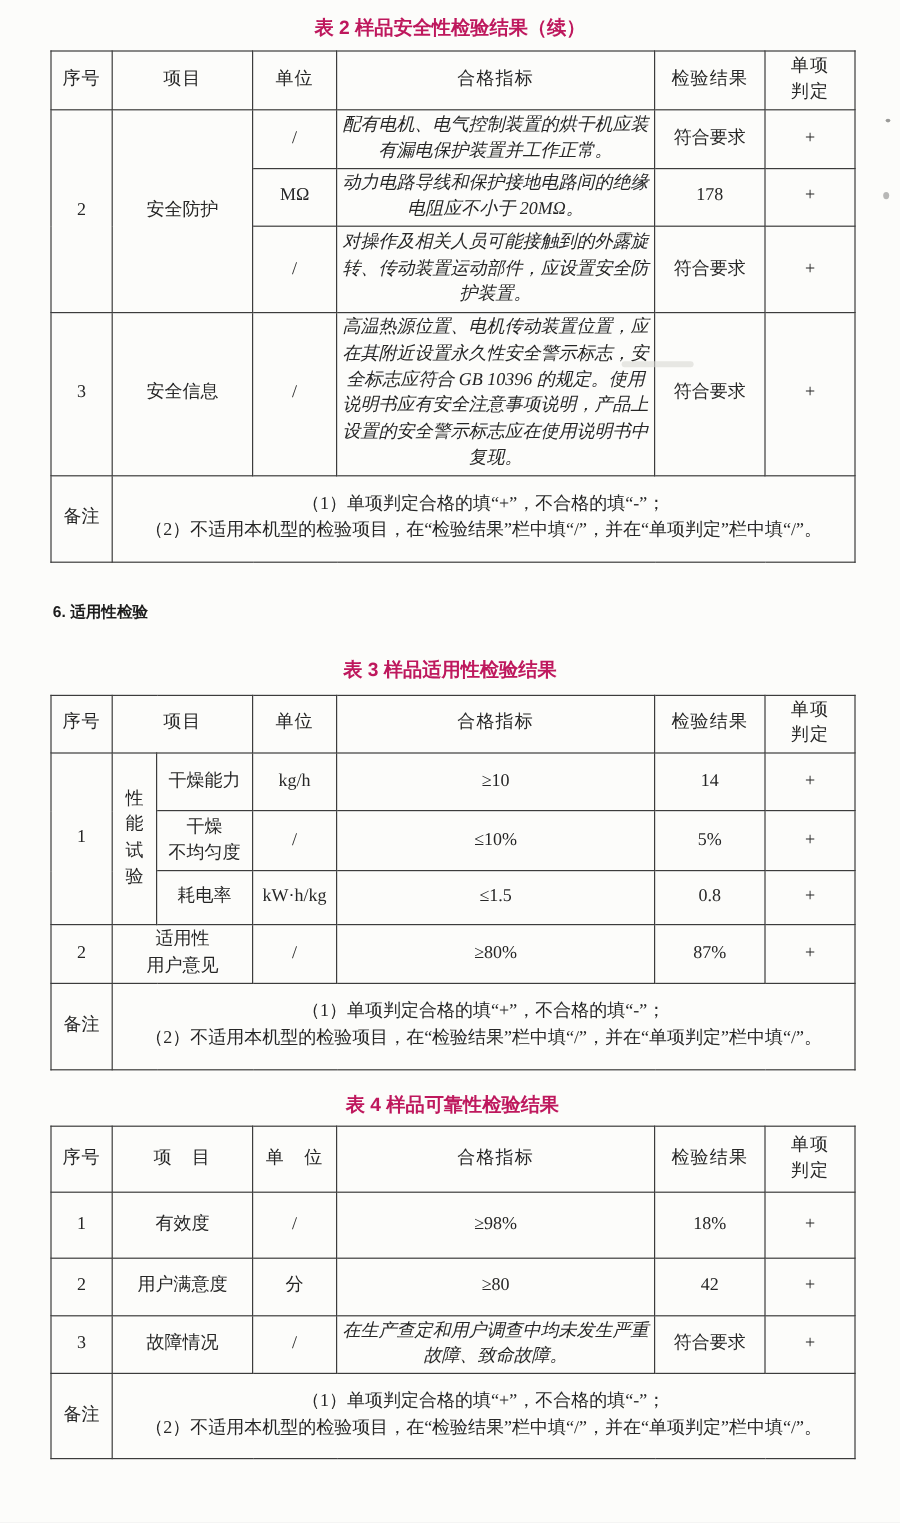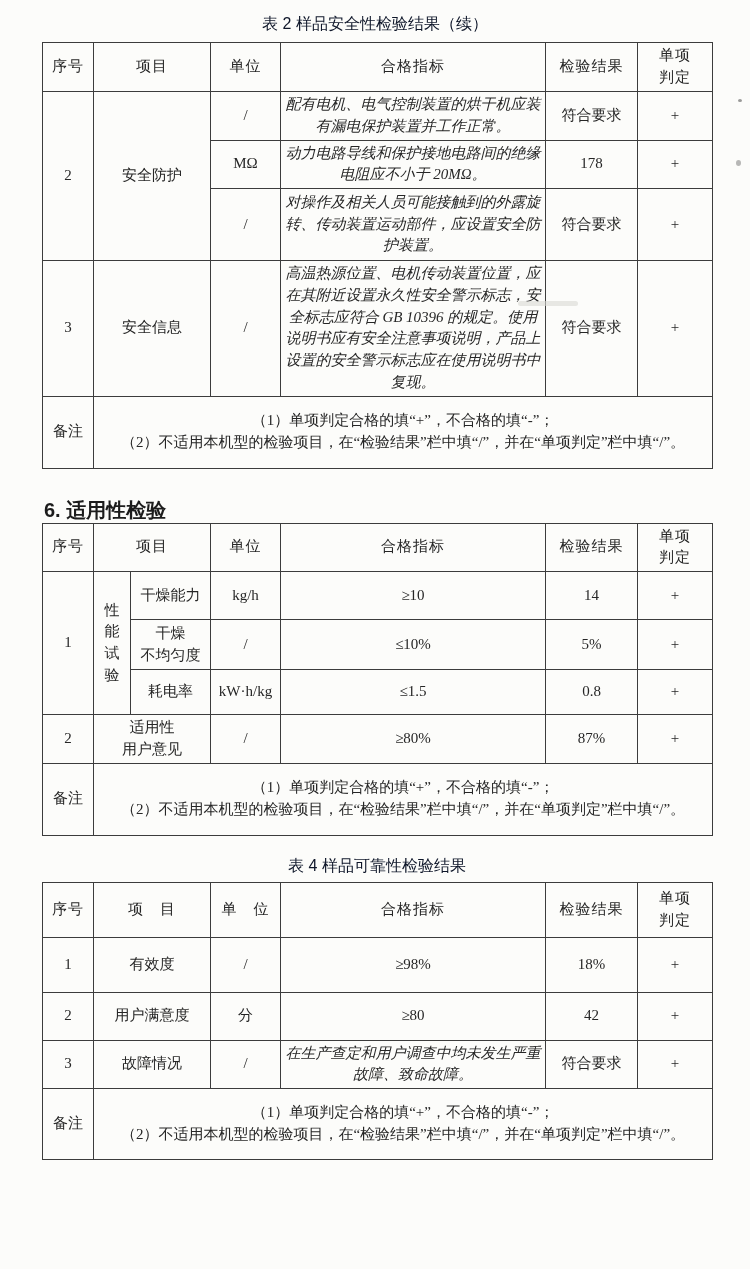--- a/index.html
+++ b/index.html
@@ -9,32 +9,32 @@
     background:#fcfcfa;
     font-family:"Liberation Serif","DejaVu Serif",serif;
     color:#262626;
     overflow:hidden;
     box-sizing:border-box;
     padding-top:8px;
   }
   .tbl-title{
     text-align:center;
     font-family:"Liberation Sans","DejaVu Sans",sans-serif;
-    font-weight:normal;
+    font-weight:bold;
     font-size:16px;
     line-height:20px;
-    color:#0f172a;
+    color:#be185d;
   }
   .title-t2{margin:6px 0 8px 0;}
   .title-t3{margin:26px 0 10px 0;}
   .title-t4{margin:20px 0 6px 4px;}
   .sec-head{
     font-family:"Liberation Sans","DejaVu Sans",sans-serif;
     font-weight:bold;
-    font-size:20px;
+    font-size:13px;
     line-height:26px;
     color:#1c1c1c;
     margin:28px 0 0 44px;
   }
   .sec7{margin-top:26px;}
   table.rpt{
     border-collapse:collapse;
     table-layout:fixed;
     width:670px;
     margin-left:42px;
@@ -118,20 +118,21 @@
       <td colspan="5" class="remarks">
         <div>（1）单项判定合格的填“+”，不合格的填“-”；</div>
         <div>（2）不适用本机型的检验项目，在“检验结果”栏中填“/”，并在“单项判定”栏中填“/”。</div>
       </td>
     </tr>
   </tbody>
     </table>
 
   <div class="sec-head">6. 适用性检验</div>
 
+  <div class="tbl-title title-t3">表 3 样品适用性检验结果</div>
 
   <table class="rpt">
     <colgroup>
       <col style="width:51px">
         <col style="width:37px">
         <col style="width:80px">
         <col style="width:70px">
       <col style="width:265px">
         <col style="width:92px">
         <col style="width:75px">

